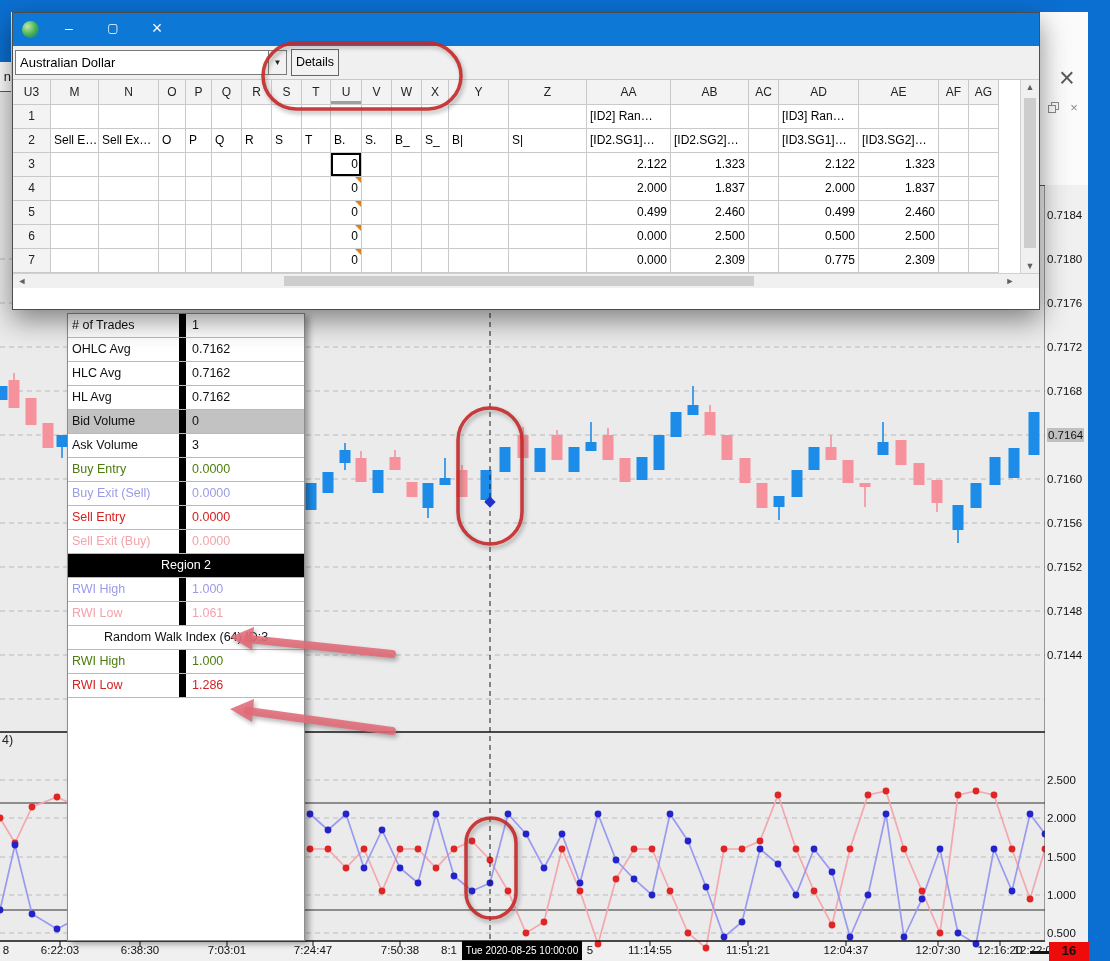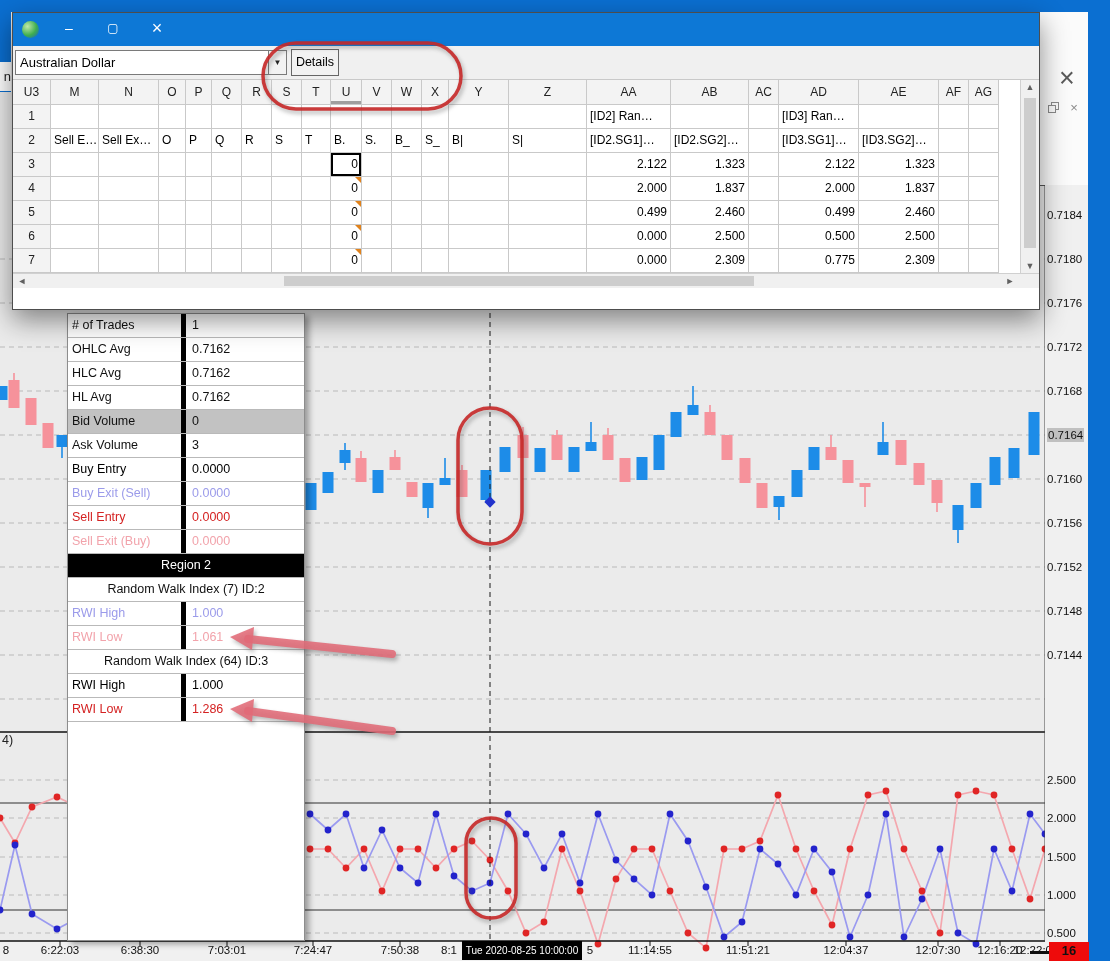--- a/index.html
+++ b/index.html
@@ -30,26 +30,26 @@
            text-align:center;line-height:19px;z-index:3;white-space:nowrap;}
   .badge{left:1049px;top:942px;width:40px;height:19px;background:#ee0b0b;color:#111;font-weight:bold;
          font-size:13px;text-align:center;line-height:18px;z-index:5;}
   .badge-dash{left:1030px;top:951px;width:19px;height:3px;background:#111;z-index:5;}
   .ind-tail{left:2px;top:733px;font-size:12.5px;color:#222;z-index:1;}
   
   .tooltip{left:67px;top:313px;width:238px;height:628px;background:#fff;border:1px solid #8d8d8d;
            z-index:4;box-shadow:4px 3px 6px rgba(0,0,0,.35);box-sizing:border-box;}
   .tt-row{height:24px;line-height:23px;font-size:12.5px;display:flex;border-bottom:1px solid #b9b9b9;
           box-sizing:border-box;white-space:nowrap;overflow:hidden;}
-  .tt-row .lab{width:118px;padding-left:4px;border-right:5px solid #000000;box-sizing:border-box;overflow:hidden;}
+  .tt-row .lab{width:118px;padding-left:4px;border-right:7px solid #000000;box-sizing:border-box;overflow:hidden;}
   .tt-row .val{flex:1;padding-left:6px;overflow:hidden;}
   .tt-row.hlrow{background:#c2c2c2;}
   .tt-row.region{background:#000;color:#fff;justify-content:center;}
   .tt-row.header{justify-content:center;color:#111;}
-  .c-black{color:#111;} .c-blue{color:#000000;} .c-lightblue{color:#9b9bea;}
+  .c-black{color:#111;} .c-blue{color:#4d7c0f;} .c-lightblue{color:#9b9bea;}
   .c-red{color:#d42222;} .c-lightred{color:#f2a3ab;}
   
   .sheetwin{left:12px;top:12px;width:1028px;height:298px;z-index:6;background:#fff;
             border:1px solid #4d4d4d;box-sizing:border-box;box-shadow:0 10px 26px rgba(0,0,0,.45);}
   .titlebar{height:33px;background:#0d78d6;display:flex;align-items:center;color:#fff;}
   .globe{width:17px;height:17px;border-radius:50%;margin:0 8px 0 9px;
          background:radial-gradient(circle at 32% 32%,#bfe8a8,#3fae4e 55%,#1b6fb8 90%);}
   .wtitle{font-size:13px;flex:1;}
   .wbtn{width:44px;height:33px;text-align:center;line-height:31px;font-size:14px;color:#fff;}
   .menubar{height:24px;background:#fff;display:flex;align-items:center;font-size:13px;color:#111;
@@ -400,21 +400,20 @@
     </div>
     <div class="tt-row">
       <div class="lab c-red">Sell Entry</div>
       <div class="val c-red">0.0000</div>
     </div>
     <div class="tt-row">
       <div class="lab c-lightred">Sell Exit (Buy)</div>
       <div class="val c-lightred">0.0000</div>
     </div>
     <div class="tt-row region">Region 2</div>
-    <div class="tt-row header">Random Walk Index (7)   ID:2</div>
     <div class="tt-row">
       <div class="lab c-lightblue">RWI High</div>
       <div class="val c-lightblue">1.000</div>
     </div>
     <div class="tt-row">
       <div class="lab c-lightred">RWI Low</div>
       <div class="val c-lightred">1.061</div>
     </div>
     <div class="tt-row header">Random Walk Index (64)   ID:3</div>
     <div class="tt-row">

